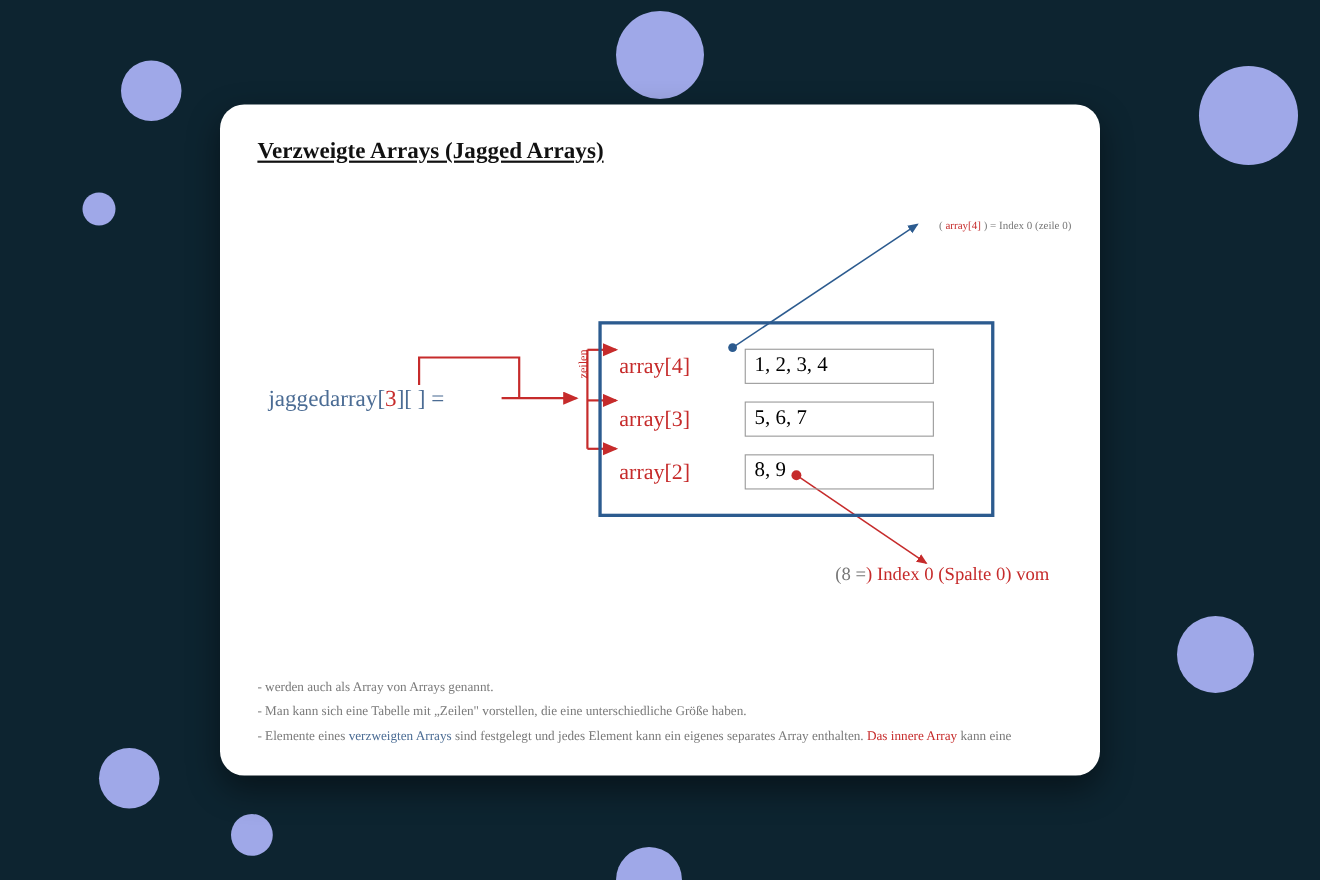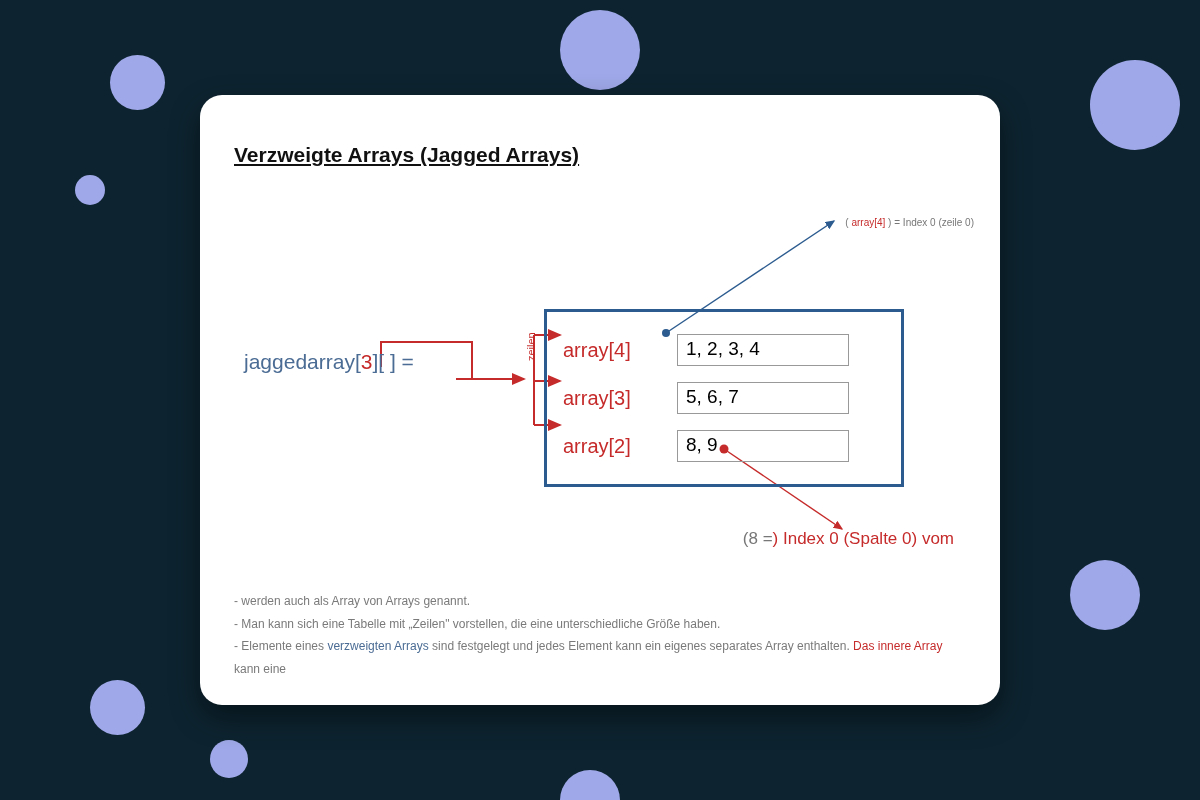--- a/index.html
+++ b/index.html
@@ -18,31 +18,32 @@
   .c6 { width: 70px;  height: 70px;  left: 1070px; top: 560px; }
   .c7 { width: 55px;  height: 55px;  left: 90px;  top: 680px; }
   .c8 { width: 38px;  height: 38px;  left: 210px; top: 740px; }
   .c9 { width: 60px;  height: 60px;  left: 560px; top: 770px; }
 
   .card {
     position: absolute; left: 200px; top: 95px;
     width: 800px; height: 610px;
     background: #fff; border-radius: 22px;
     box-shadow: 0 12px 30px rgba(0,0,0,.45);
-    padding: 48px 34px;
+    padding: 30px 34px;
+    font-family: Liberation Serif, serif;
   }
   .title {
     font-size: 21px; font-weight: bold;
     text-decoration: underline; color: #111;
     margin-bottom: 30px;
   }
   .diagram { position: relative; width: 100%; height: 360px; }
 
   .jagged {
-    position: absolute; left: 10px; top: 153px;
+    position: absolute; left: 10px; top: 170px;
     font-size: 21px; color: #4b6c94; white-space: nowrap;
   }
   .jagged .red { color: #c62b2b; }
 
   .inner-box {
     position: absolute; left: 310px; top: 112px;
     width: 360px; height: 178px;
     border: 3px solid #2c5b8f;
     padding: 14px 16px;
   }

